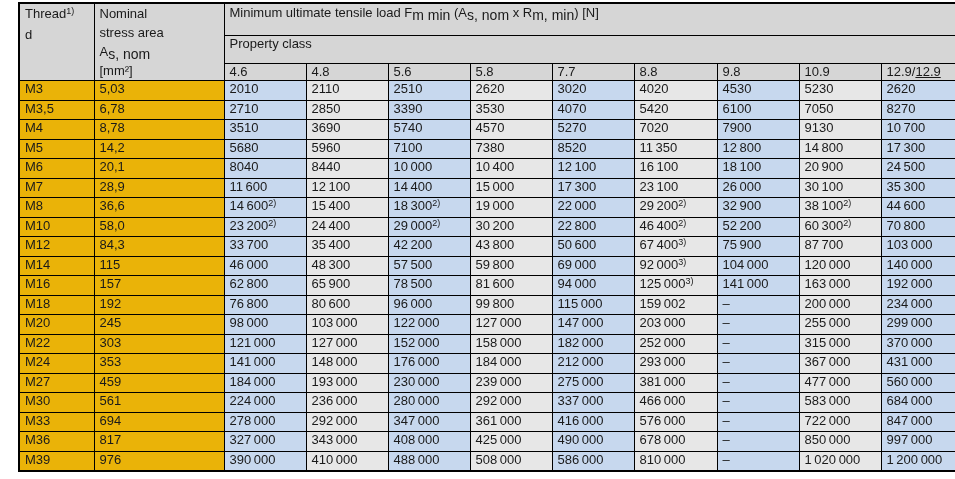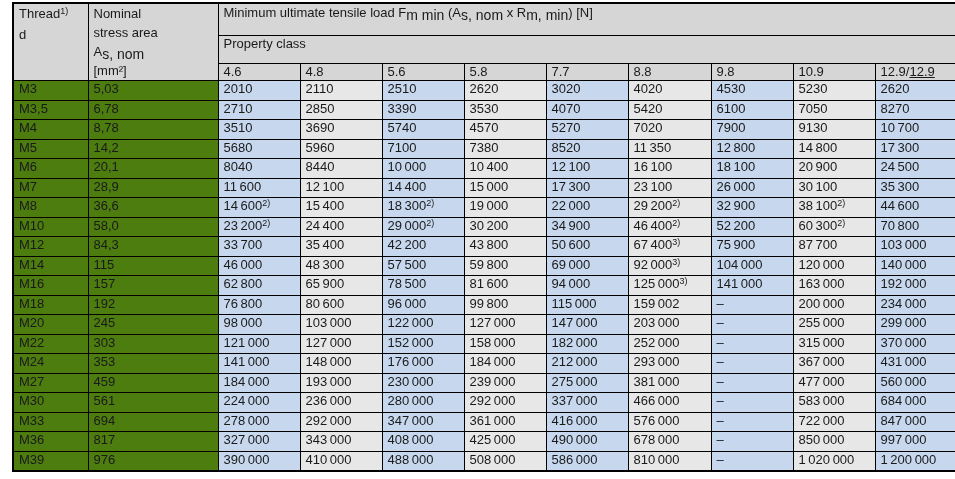--- a/index.html
+++ b/index.html
@@ -3,21 +3,21 @@
 <meta charset="utf-8">
 <style>
   * { box-sizing: border-box; }
   html, body {
     margin: 0; padding: 0;
     background: #ffffff;
     font-family: "Liberation Sans", "DejaVu Sans", sans-serif;
   }
   .page {
     width: 955px; height: 479px;
-    padding: 2px 2px 0 12px;
+    padding: 2px 2px 0 18px;
   }
   table.din {
     border-collapse: collapse;
     table-layout: fixed;
     width: 951px;
     border: 2px solid #000;
     font-size: 13px;
     color: #1a1a1a;
   }
   table.din th, table.din td {
@@ -30,21 +30,21 @@
     white-space: nowrap;
   }
   thead th { background: #d6d6d6; }
   th.big-title { height: 30px; vertical-align: middle; }
   th.prop-label { height: 25px; vertical-align: middle; }
   tr.class-row th { height: 16px; vertical-align: middle; }
   th.corner { vertical-align: top; padding-top: 3px; }
   tbody td { height: 19.5px; vertical-align: middle; }
   td.col-blue { background: #c7d8ee; }
   td.col-gray { background: #e7e7e7; }
-  td.col-white { background: #4d7c0f; }
+  td.col-white { background: #eab308; }
   sub {
     font-size: 14px;
     vertical-align: baseline;
     position: relative; top: 3px;
     letter-spacing: 0;
   }
   sup {
     font-size: 9px;
     vertical-align: baseline;
     position: relative; top: -4px;
@@ -191,21 +191,21 @@
           <td class="col-gray">38 100<sup>2)</sup></td>
           <td class="col-blue">44 600</td>
         </tr>
         <tr>
           <td class="col-white">M10</td>
           <td class="col-white">58,0</td>
           <td class="col-blue">23 200<sup>2)</sup></td>
           <td class="col-gray">24 400</td>
           <td class="col-blue">29 000<sup>2)</sup></td>
           <td class="col-gray">30 200</td>
-          <td class="col-blue">34 900</td>
+          <td class="col-blue">22 800</td>
           <td class="col-gray">46 400<sup>2)</sup></td>
           <td class="col-blue">52 200</td>
           <td class="col-gray">60 300<sup>2)</sup></td>
           <td class="col-blue">70 800</td>
         </tr>
         <tr>
           <td class="col-white">M12</td>
           <td class="col-white">84,3</td>
           <td class="col-blue">33 700</td>
           <td class="col-gray">35 400</td>

